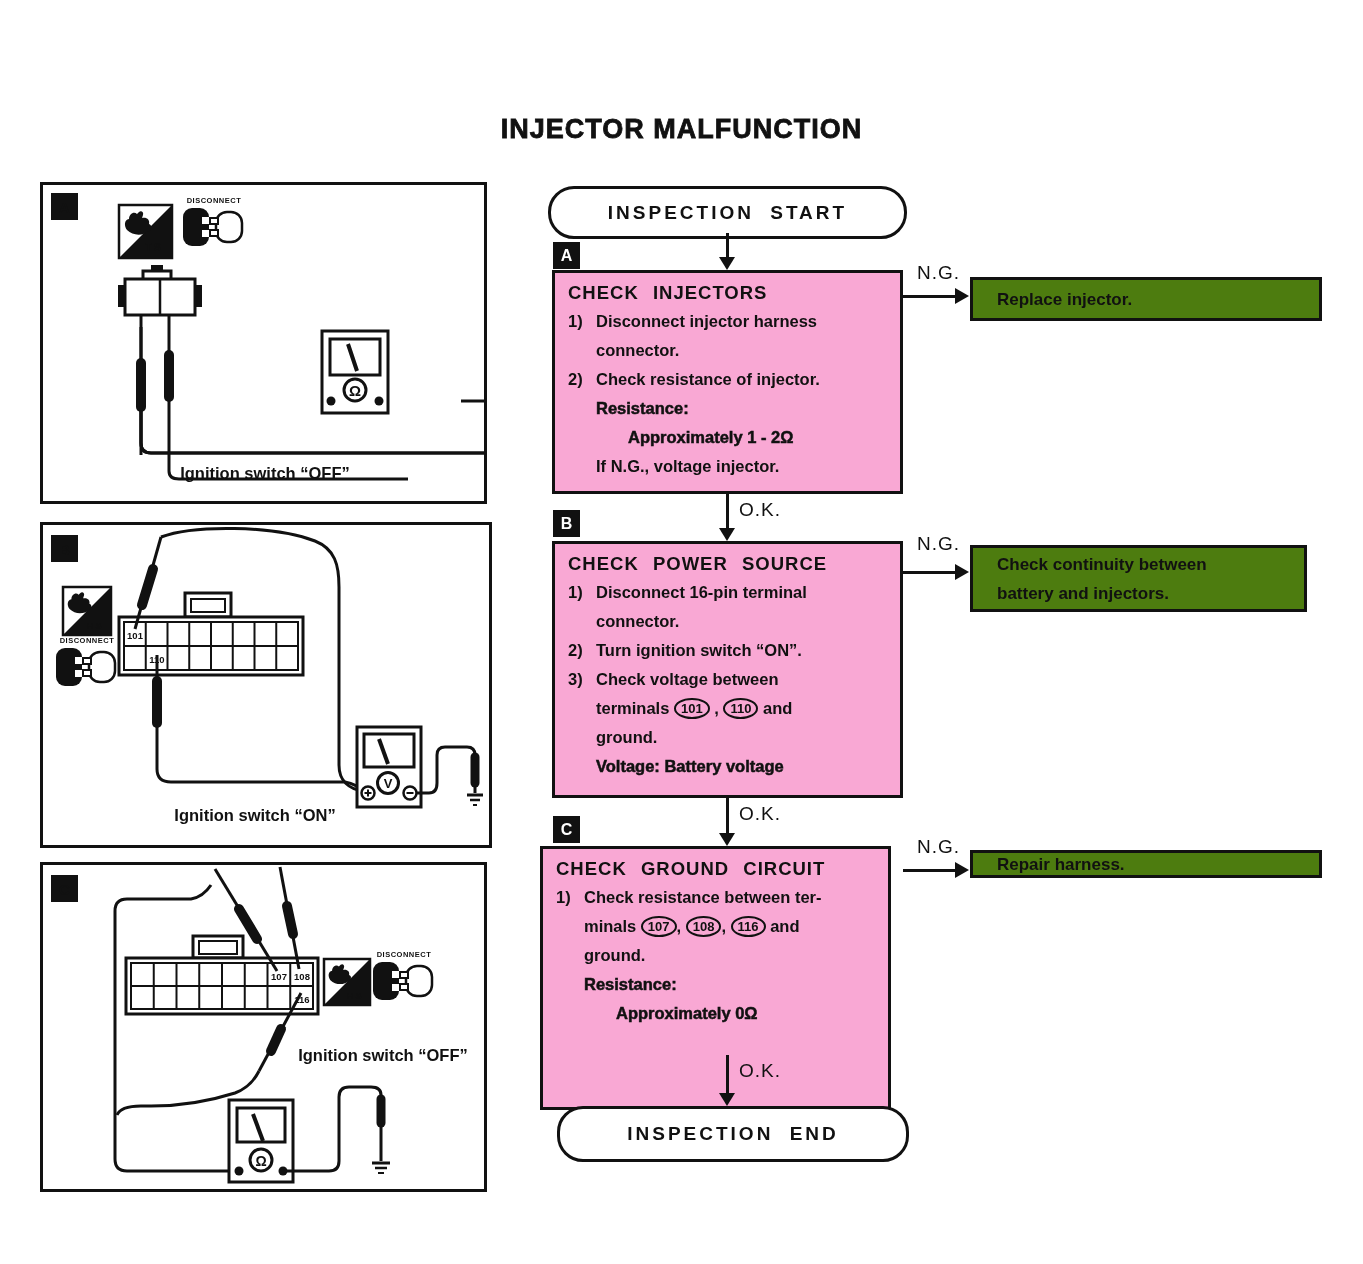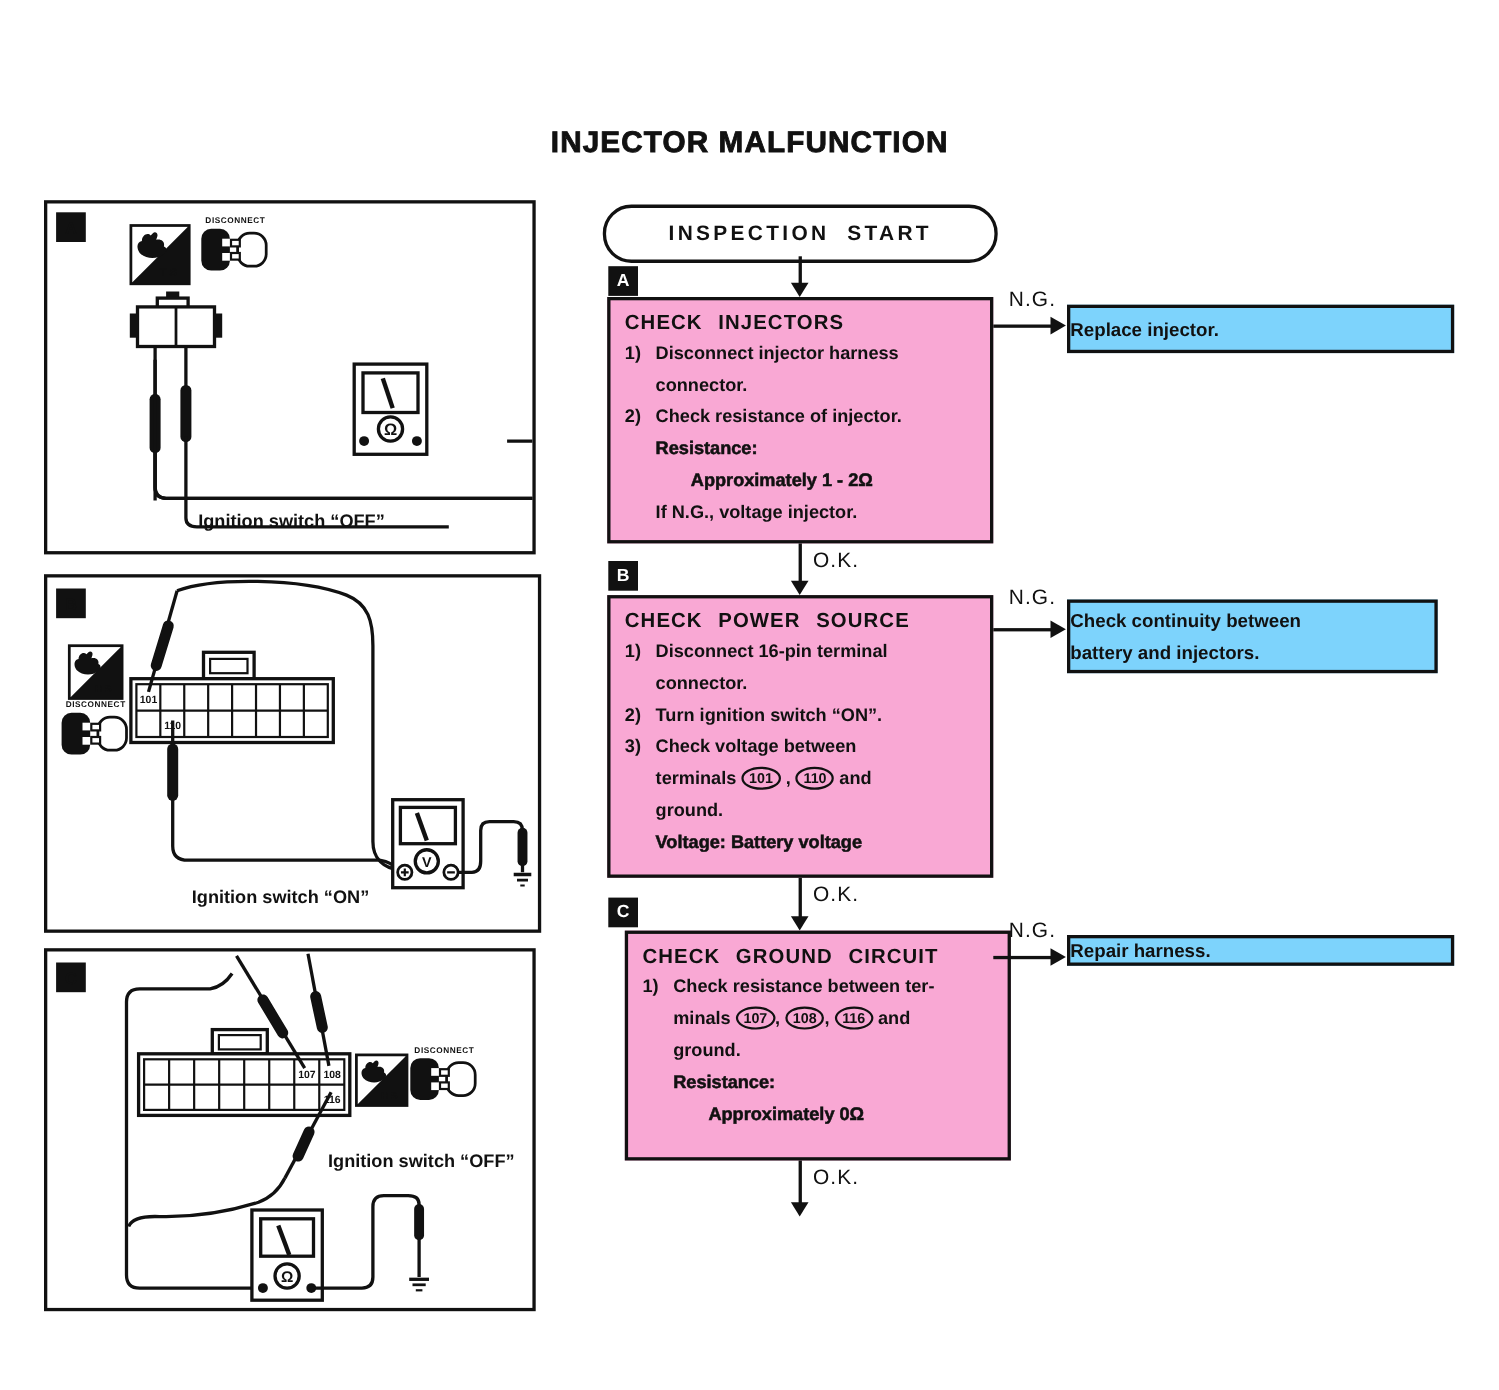--- a/index.html
+++ b/index.html
@@ -15,23 +15,23 @@
            padding:9px 8px 6px 13px;box-sizing:border-box;}
   .step-title{font-size:18.5px;font-weight:bold;letter-spacing:1px;word-spacing:8px;margin-bottom:3px;}
   .ln{position:relative;font-size:16.5px;font-weight:bold;line-height:29px;}
   .ln .num{position:absolute;left:0;top:0;}
   .ln.withnum{padding-left:28px;}
   .ln.ind1{padding-left:28px;}
   .ln.ind2{padding-left:60px;}
   .ln.b{-webkit-text-stroke:0.5px #111;}
   .oval{display:inline-block;border:2px solid #111;border-radius:50%;
         padding:0 5px;font-size:13px;line-height:17px;vertical-align:1px;}
-  .resbox{position:absolute;border:3px solid #111;background:#7dd3fc;
+  .resbox{position:absolute;border:3px solid #111;background:#4d7c0f;
           display:flex;flex-direction:column;justify-content:center;
-          box-sizing:border-box;
+          padding-left:24px;box-sizing:border-box;
           font-size:17px;font-weight:bold;line-height:29px;}
   .badge{position:absolute;width:27px;height:27px;background:#111;color:#fff;
          display:flex;align-items:center;justify-content:center;
          font-size:16px;font-weight:bold;}
   .lbl{position:absolute;font-size:19px;font-weight:normal;letter-spacing:1px;}
   .vline{position:absolute;width:3px;background:#111;}
   .hline{position:absolute;height:3px;background:#111;}
   .arr-d{position:absolute;width:0;height:0;border-left:8px solid transparent;
          border-right:8px solid transparent;border-top:13px solid #111;}
   .arr-r{position:absolute;width:0;height:0;border-top:8px solid transparent;
@@ -298,35 +298,36 @@
   <div class="resbox" style="left:970px;top:545px;width:337px;height:67px">
       <div>Check continuity between</div>
       <div>battery and injectors.</div>
     </div>
 
   <div class="vline" style="left:726px;top:798px;height:36px"></div>
   <div class="arr-d" style="left:719px;top:833px"></div>
   <div class="lbl" style="left:739px;top:803px">O.K.</div>
 
   <div class="badge" style="left:553px;top:816px">C</div>
-  <div class="stepbox" style="left:568px;top:846px;width:351px;height:209px">
+  <div class="stepbox" style="left:540px;top:846px;width:351px;height:264px">
     <div class="step-title">CHECK GROUND CIRCUIT</div>
     <div class="step-body">
         <div class="ln withnum"><span class="num">1)</span>Check resistance between ter-</div>
         <div class="ln ind1">minals <span class="oval">107</span>, <span class="oval">108</span>, <span class="oval">116</span> and</div>
         <div class="ln ind1">ground.</div>
         <div class="ln ind1 b">Resistance:</div>
         <div class="ln ind2 b">Approximately 0Ω</div>
       </div>
   </div>
   <div class="lbl" style="left:917px;top:836px">N.G.</div>
   <div class="hline" style="left:903px;top:869px;width:54px"></div>
   <div class="arr-r" style="left:955px;top:862px"></div>
   <div class="resbox" style="left:970px;top:850px;width:352px;height:28px">
       <div>Repair harness.</div>
     </div>
 
   <div class="vline" style="left:726px;top:1055px;height:39px"></div>
   <div class="arr-d" style="left:719px;top:1093px"></div>
   <div class="lbl" style="left:739px;top:1060px">O.K.</div>
 
+  <div class="pill" style="left:557px;top:1106px;width:346px;height:50px">INSPECTION END</div>
 
 </div>
 
 </body></html>

